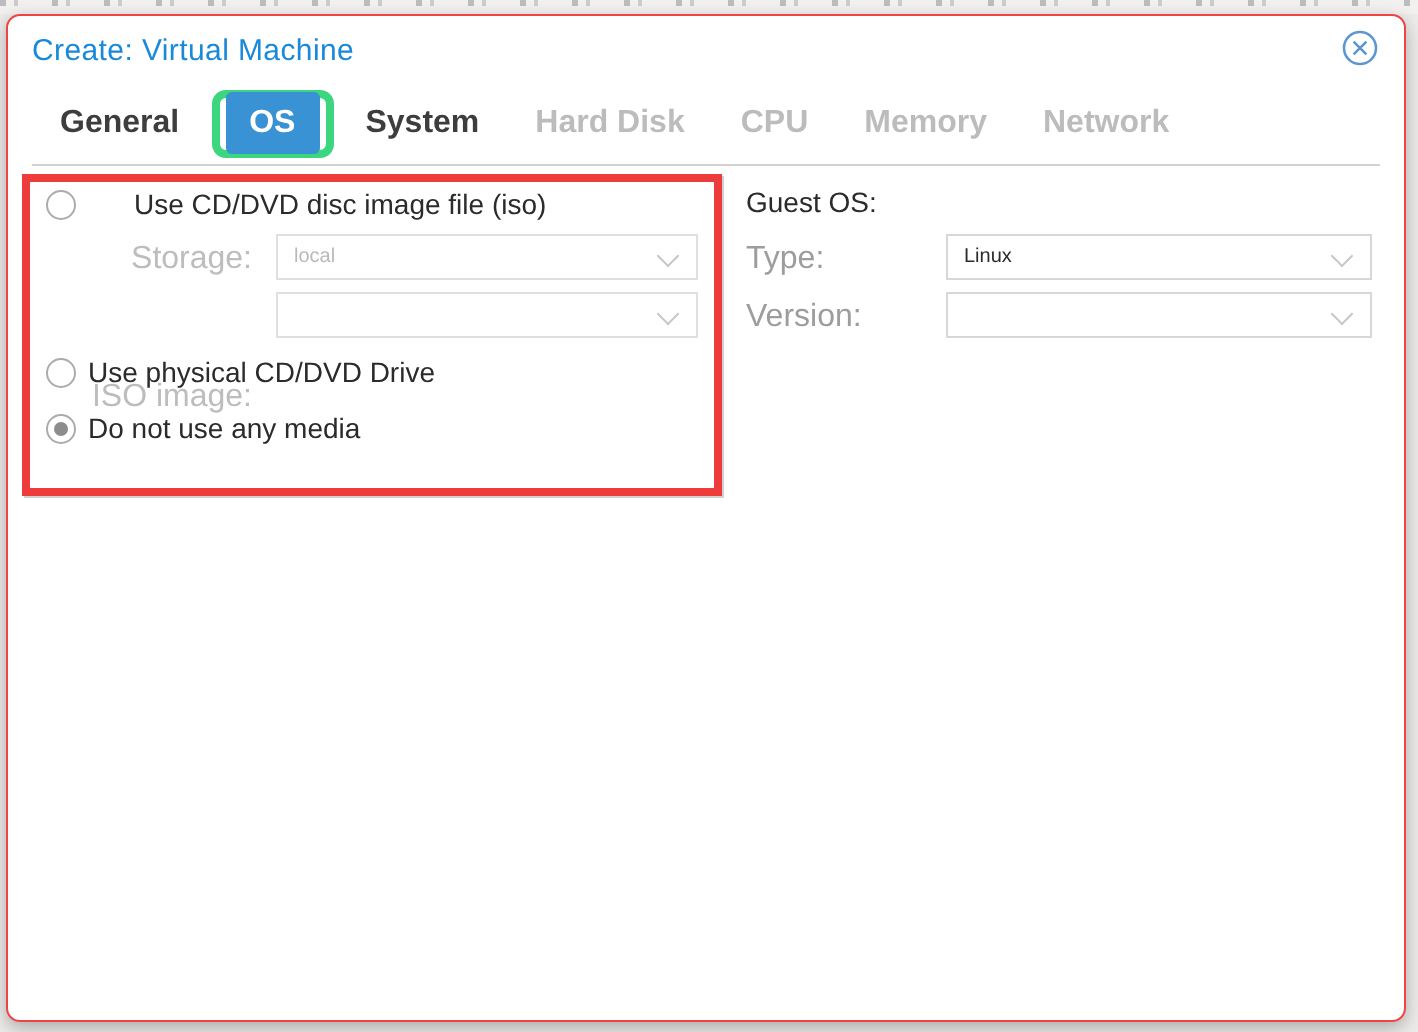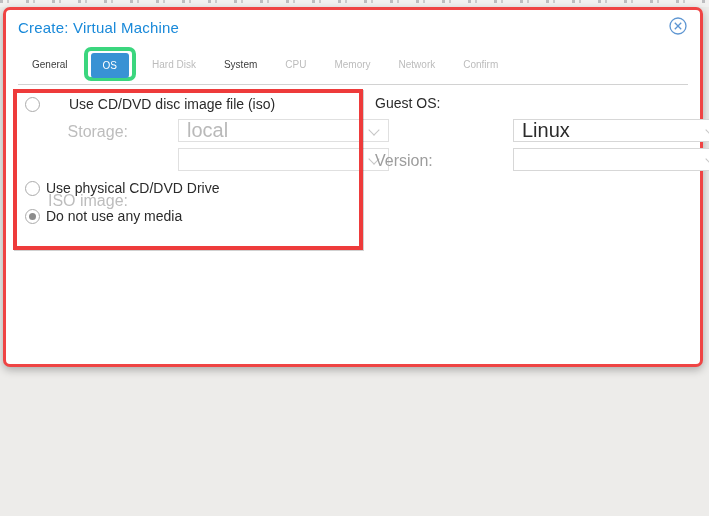--- a/index.html
+++ b/index.html
@@ -12,42 +12,42 @@
   }
   
   .bg-strip {
     position: absolute; top: 0; left: 0; right: 0; height: 7px;
     background:
       repeating-linear-gradient(90deg, rgba(90,90,100,.35) 0 3px, rgba(0,0,0,0) 3px 7px, rgba(90,90,100,.25) 7px 9px, rgba(0,0,0,0) 9px 26px) top left / 100% 3px no-repeat,
       #f2f1f0;
   }
 
   .dialog {
-    position: absolute; left: 3px; top: 7px; width: 700px; height: 360px;
+    position: absolute; left: 3px; top: 7px; width: 700px; height: 504px;
     background: #fff;
-    border: 3px solid #ef4444;
+    border: 1px solid #ef4444;
     border-radius: 7px;
     box-shadow: 0 3px 9px rgba(0,0,0,.28);
   }
 
   .title {
     position: absolute; left: 12px; top: 9px;
     font-size: 15px; color: #1989d9; letter-spacing: .2px;
   }
   .close-btn {
     position: absolute; right: 11px; top: 5px; width: 22px; height: 22px;
     display: flex; align-items: center; justify-content: center; cursor: pointer;
   }
 
   .tabbar {
     position: absolute; left: 12px; right: 12px; top: 34px; height: 41px;
     display: flex; align-items: center;
     border-bottom: 1px solid #d2d2d2;
   }
-  .tab { font-size: 10px; padding: 10px 14px; color: #3d3d3d; white-space: nowrap; }
+  .tab { font-size: 16px; padding: 10px 14px; color: #3d3d3d; white-space: nowrap; font-weight: bold; }
   .tab.disabled { color: #bcbcbc; }
   .green-box {
     border: 4px solid #3bd67e; border-radius: 7px;
     padding: 4px 3px; margin: 0 2px;
   }
   .tab.active {
     background: #3892d4; color: #fff; border-radius: 3px;
     padding: 7px 12px;
   }
 
@@ -70,22 +70,22 @@
   .radio-label { font-size: 14px; color: #2b2b2b; }
 
   .field-label {
     position: absolute; font-size: 16px; text-align: right; width: 95px;
   }
   .field-label.dim { color: #bdbdbd; }
   .field-label.gray { color: #9d9d9d; }
 
   .combo {
     position: absolute; height: 23px; background: #fff;
-    border: 1px solid #d7d7d7; font-size: 20px;
-    display: flex; align-items: center; padding: 0 24px 0 8px; margin-left: 38px;
+    border: 1px solid #d7d7d7; font-size: 10px;
+    display: flex; align-items: center; padding: 0 24px 0 8px;
   }
   .combo.disabled { color: #b9b9b9; border-color: #e0e0e0; }
   .combo .chev {
     position: absolute; right: 10px; top: 6px; width: 8px; height: 8px;
     border-right: 1.6px solid #c6c6c6; border-bottom: 1.6px solid #c6c6c6;
     transform: rotate(45deg);
   }
   .combo .val { white-space: nowrap; overflow: hidden; }
   .section-heading { position: absolute; font-size: 14px; color: #2b2b2b; }
 
@@ -127,26 +127,25 @@
         <line x1="13.2" y1="6.8" x2="6.8" y2="13.2" stroke="#5e96d2" stroke-width="1.3"></line>
       </svg>
     </span>
   </div>
 
   <div class="tabbar">
     <span class="tab">General</span>
     <span class="green-box">
       <span class="tab active">OS</span>
     </span>
+    <span class="tab">System</span>
     <span class="tab disabled">Hard Disk</span>
-    <span class="tab">System</span>
     <span class="tab disabled">CPU</span>
     <span class="tab disabled">Memory</span>
     <span class="tab disabled">Network</span>
-    <span class="tab disabled">Confirm</span>
   </div>
 
   <div class="red-box"></div>
 
   <div class="radio-row" style="left:19px; top:86px;gap:29px;">
     <span class="radio"></span>
     <span class="radio-label">Use CD/DVD disc image file (iso)</span>
   </div>
 
   <div class="field-label dim" style="left:27px; top:113px;">Storage:</div>
@@ -166,20 +165,21 @@
     <span class="radio-label">Use physical CD/DVD Drive</span>
   </div>
 
   <div class="radio-row" style="left:19px; top:198px;justify-content:space-between;">
     <span class="radio checked"></span>
     <span class="radio-label">Do not use any media</span>
   </div>
 
   <div class="section-heading" style="left:369px; top:85px;">Guest OS:</div>
 
+  <div class="field-label gray" style="left:369px; top:113px; text-align:left;">Type:</div>
   <div class="combo" style="left:469px; top:109px; width:213px; color:#2b2b2b;">
     <span class="val">Linux</span>
     <span class="chev"></span>
   </div>
 
   <div class="field-label gray" style="left:369px; top:142px; text-align:left;">Version:</div>
   <div class="combo" style="left:469px; top:138px; width:213px; color:#2b2b2b;">
     <span class="chev"></span>
   </div>
 

